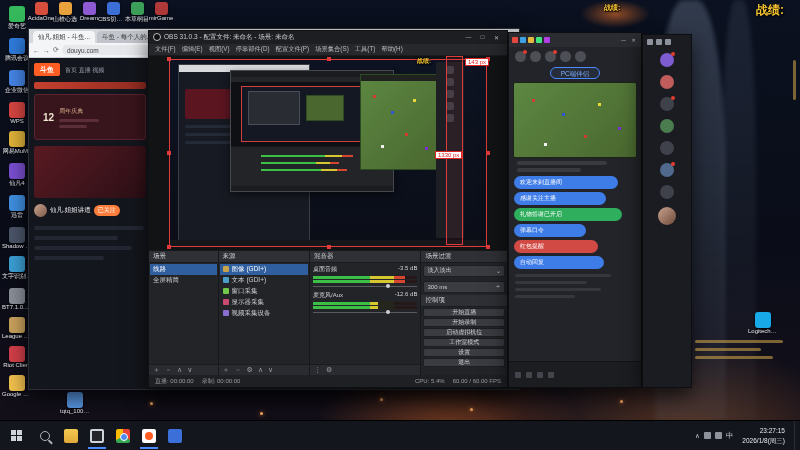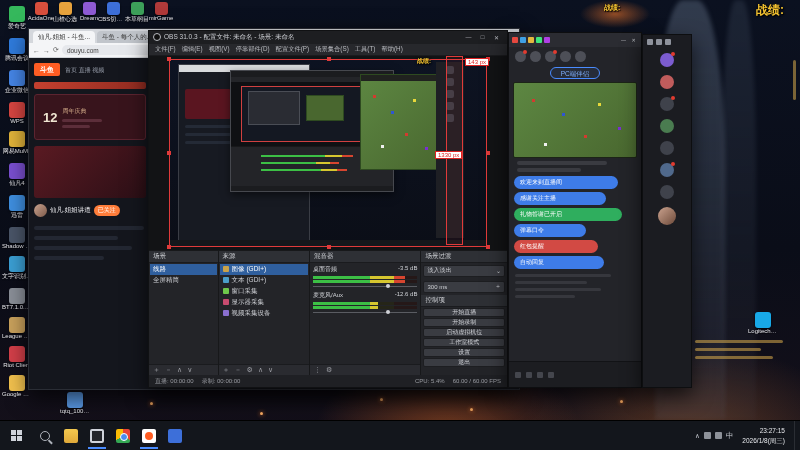--- a/index.html
+++ b/index.html
@@ -30,21 +30,21 @@
 .tab{height:12px;padding:0 5px;font-size:6.5px;color:#333;background:#c1c5cb;border-radius:4px 4px 0 0;margin-right:2px;display:flex;align-items:center;max-width:86px;overflow:hidden;white-space:nowrap}
 .tab.active{background:#f4f5f7}
 .btoolbar{height:15px;background:#f4f5f7;display:flex;align-items:center;gap:3px;padding:0 4px;border-bottom:1px solid #d0d3d8}
 .nav-g{font-size:7px;color:#666}
 .urlbox{flex:1;height:10px;background:#e6e8ec;border-radius:5px;font-size:6.5px;color:#444;display:flex;align-items:center;padding:0 5px;gap:3px}
 .page{position:relative;height:calc(100% - 29px);overflow:hidden}
 .dy-logo{position:absolute;left:5px;top:5px;width:26px;height:13px;background:#ff5d23;border-radius:2px;color:#fff;font-size:7px;font-weight:bold;display:flex;align-items:center;justify-content:center}
 .dy-nav{position:absolute;left:36px;top:8px;font-size:6px;color:#9aa0ad;white-space:nowrap}
 .dy-banner{position:absolute;left:5px;top:24px;width:112px;height:7px;background:linear-gradient(90deg,#c5402f,#8f2b20);border-radius:2px}
 .dy-card{position:absolute;left:5px;top:36px;width:112px;height:46px;background:#38141c;border:1px solid #5c2430;border-radius:3px;display:flex;align-items:center;padding:3px}
-.dy-day{font-size:13px;font-weight:bold;color:#f0e6d2;margin:0 5px}
+.dy-day{font-size:10px;font-weight:bold;color:#f0e6d2;margin:0 5px}
 .dy-ct{font-size:6px;color:#d8b08c}
 .dy-bar{height:3px;background:#5c2e3a;border-radius:2px;margin-top:3px}
 .dy-img{position:absolute;left:5px;top:88px;width:112px;height:52px;border-radius:3px;background:linear-gradient(135deg,#5a1a22,#2b0f16)}
 .dy-anchor{position:absolute;left:5px;top:146px;display:flex;align-items:center;gap:3px}
 .dy-ava{width:13px;height:13px;border-radius:50%;background:linear-gradient(135deg,#c9a28e,#7d5a4a)}
 .dy-name{font-size:6.5px;color:#e8e8ec;white-space:nowrap}
 .dy-follow{font-size:6px;color:#fff;background:#ff7d3a;border-radius:6px;padding:1px 4px}
 .pg-line{position:absolute;left:5px;height:4px;background:#232732;border-radius:2px}
 
 .obs{left:148px;top:30px;width:360px;height:358px;background:#2b2d31;border:1px solid #101113;z-index:3;display:flex;flex-direction:column}

